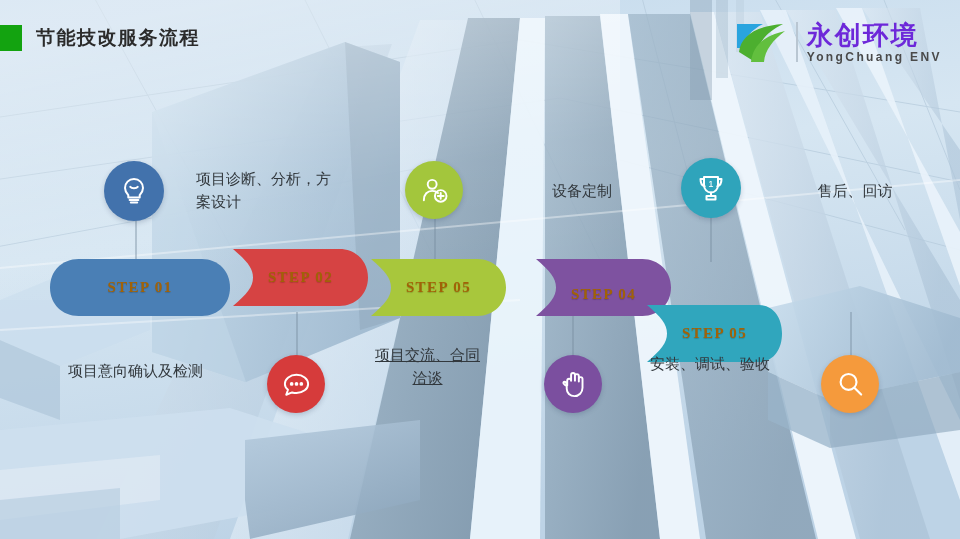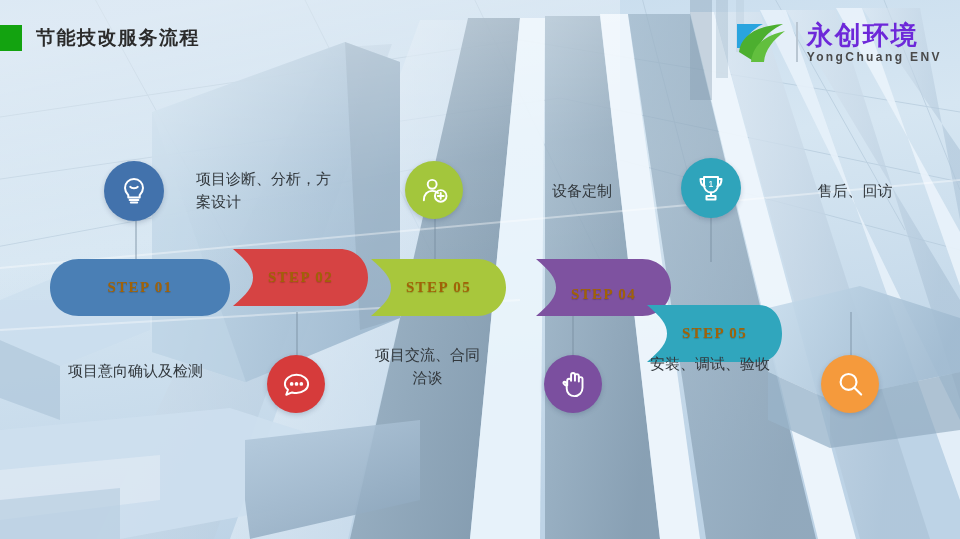--- a/index.html
+++ b/index.html
@@ -324,21 +324,21 @@
         <g fill="none" stroke="#ffffff" stroke-width="2.2" stroke-linecap="round">
           <circle cx="14" cy="13.4" r="8.2"></circle>
           <path d="M20.2 19.6 L27 26.4"></path>
         </g>
       </svg>
     </span>
   </div>
 
   <div class="caption" style="left:28px; top:360px; width:215px;">项目意向确认及检测</div>
 
-  <div class="caption" style="left:345px; top:344px; width:165px;">项目交流、合同
+  <div class="caption" style="left:345px; top:344px; width:165px;text-decoration:underline;">项目交流、合同
 洽谈</div>
 
   <div class="caption" style="left:196px; top:168px; width:190px; text-align:left;">项目诊断、分析，方
 案设计</div>
 
   <div class="caption" style="left:610px; top:353px; width:200px;">安装、调试、验收</div>
 
   <div class="caption" style="left:512px; top:180px; width:140px;">设备定制</div>
 
   <div class="caption" style="left:785px; top:180px; width:140px;">售后、回访</div>

